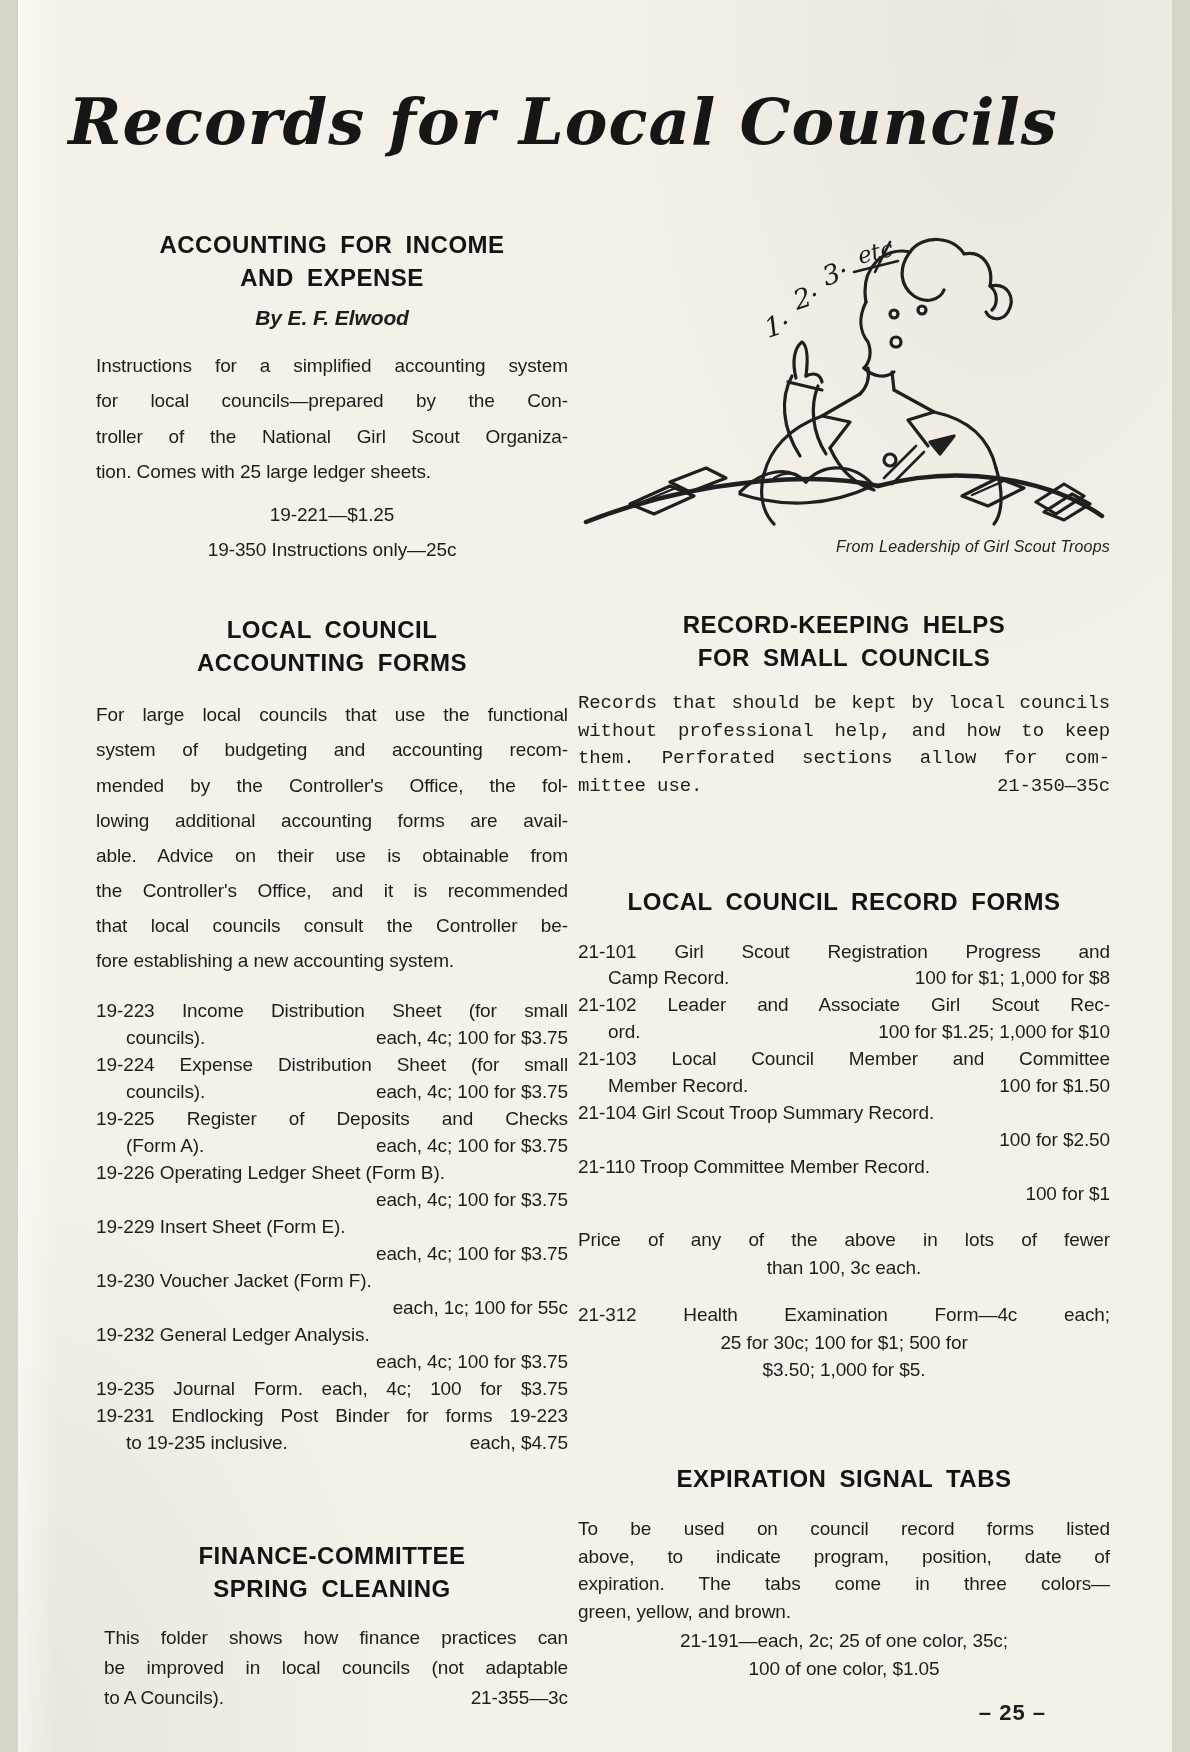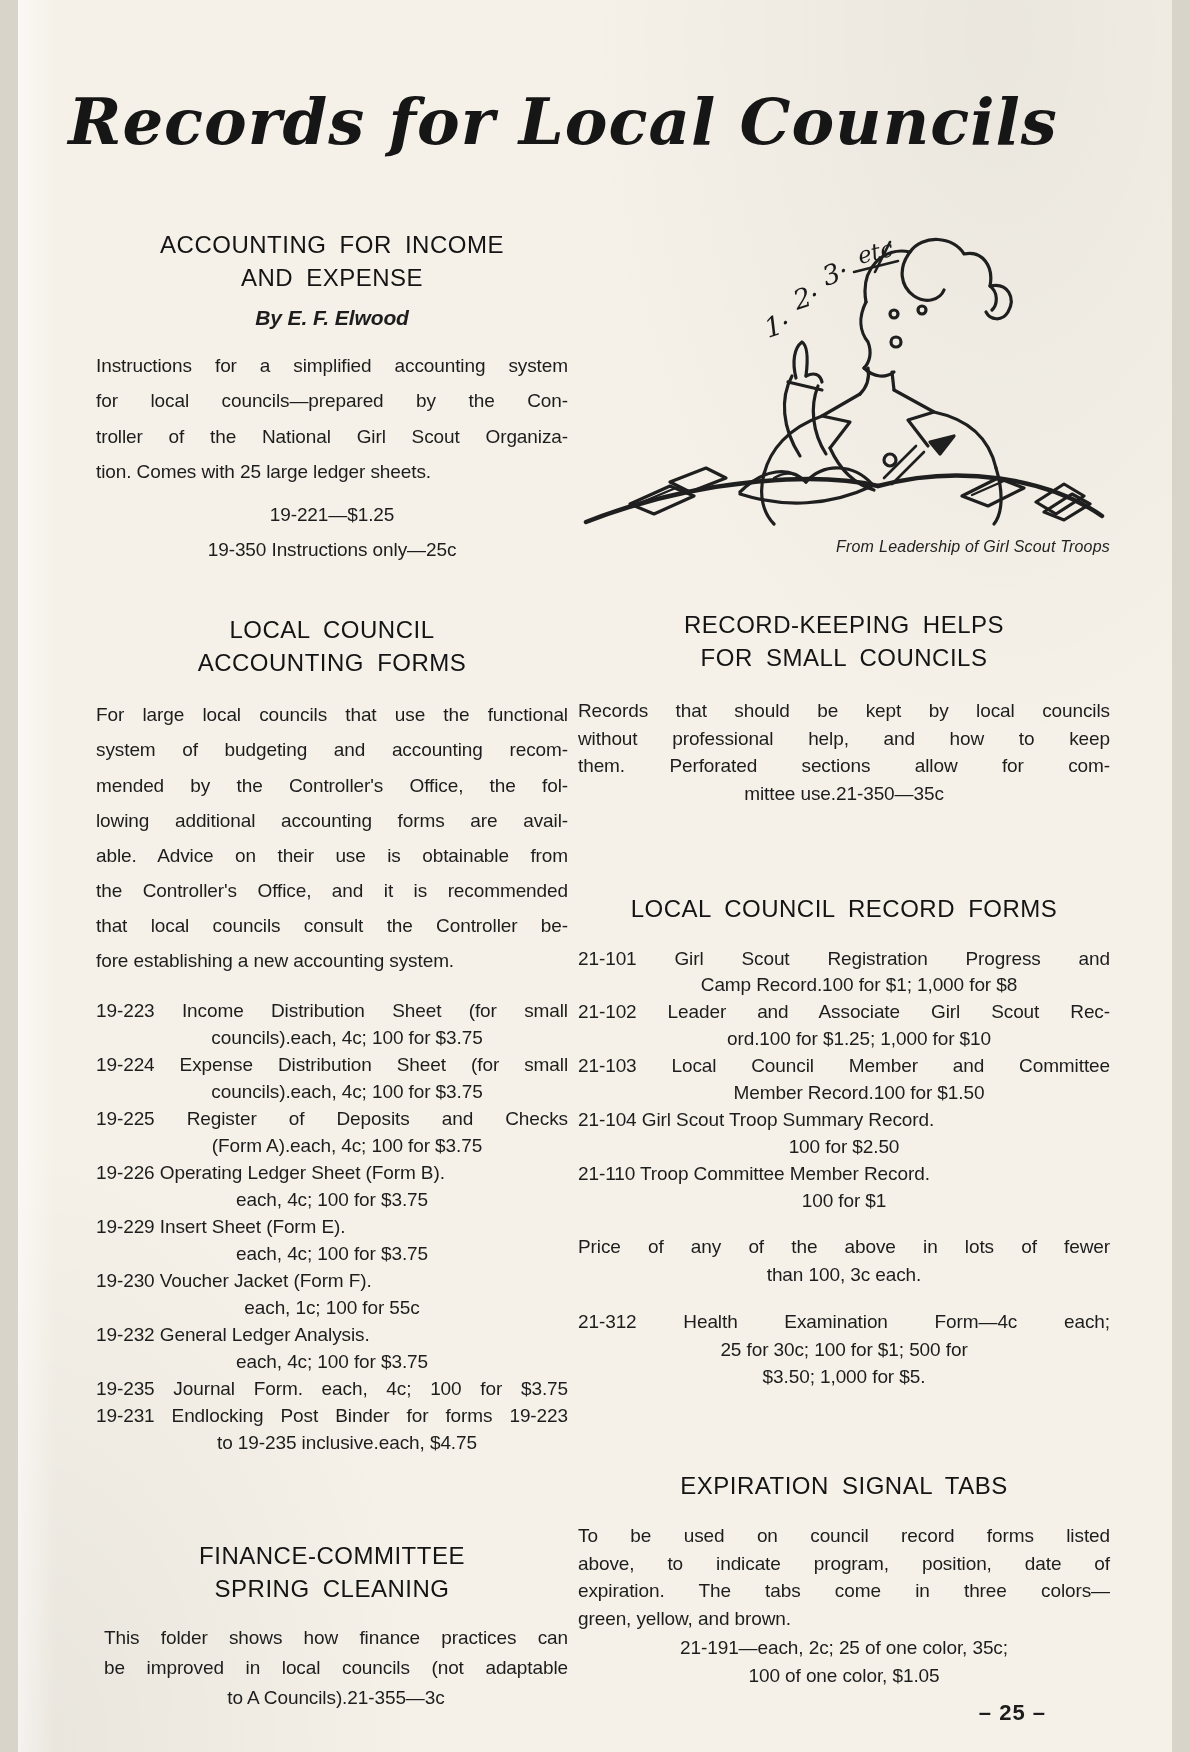--- a/index.html
+++ b/index.html
@@ -21,51 +21,51 @@
     position:absolute; top:84px; left:0; width:1090px;
     margin:0; text-align:center;
     font-family:"DejaVu Serif", serif;
     font-style:italic; font-weight:700;
     font-size:64px; letter-spacing:1px; color:#161616;
   }
   .col { position:absolute; font-size:19px; letter-spacing:-0.1px; }
   .col-left  { left:78px;  top:228px; width:472px; }
   .col-right { left:560px; top:206px; width:532px; }
 
-  .heading { font-weight:400; font-size:24px; letter-spacing:.5px; word-spacing:6px; color:#141414; }
+  .heading { font-weight:700; font-size:24px; letter-spacing:.5px; word-spacing:6px; color:#141414; }
   .heading .line { line-height:1.38; }
 
   .byline { text-align:center; font-weight:700; font-style:italic; font-size:21px; margin-top:12px; }
 
   .line { min-height:1em; }
   .line.a-j { text-align:justify; text-align-last:justify; }
   .line.a-c { text-align:center; white-space:nowrap; }
   .line.a-l { text-align:left;  white-space:nowrap; }
-  .line.split { display:flex; justify-content:center; white-space:nowrap; }
+  .line.split { display:flex; justify-content:space-between; white-space:nowrap; }
   .line.indent { padding-left:30px; }
 
   .body-wide  .line { line-height:1.85; }
   .body-mid   .line { line-height:1.58;margin-left:8px; }
   .body-tight .line { line-height:1.45; }
   .items      .line { line-height:1.42; }
 
   .body-block  { margin-top:18px; }
   .items       { margin-top:20px; }
 
   .sec-s1 .prices-block { margin-top:8px; }
   .sec-s2 { margin-top:46px; }
   .sec-s3 { margin-top:82px; }
   .sec-s3 .body-block { margin-top:18px; }
 
   .illustration-svg { display:block; width:532px; height:330px; }
   .caption { text-align:right; font-size:16px; font-style:italic; letter-spacing:.2px; margin-top:2px; color:#222; }
   .caption .cap-title { margin-left:5px; }
 
   .sec-rk  { margin-top:52px; }
-  .sec-rk .body-block { margin-top:23px; }
+  .sec-rk .body-block { margin-top:16px;font-family:Liberation Mono, monospace; }
   .sec-rf  { margin-top:85px; }
   .note-block   { margin-top:18px; }
   .health-block { margin-top:20px; }
   .sec-exp { margin-top:78px; }
   .sec-exp .body-block { margin-top:20px; }
   .sec-exp .prices-block { margin-top:2px; }
 
   .page-number {
     position:absolute; top:1700px; right:126px;
     font-weight:700; font-size:22px; letter-spacing:1px;

